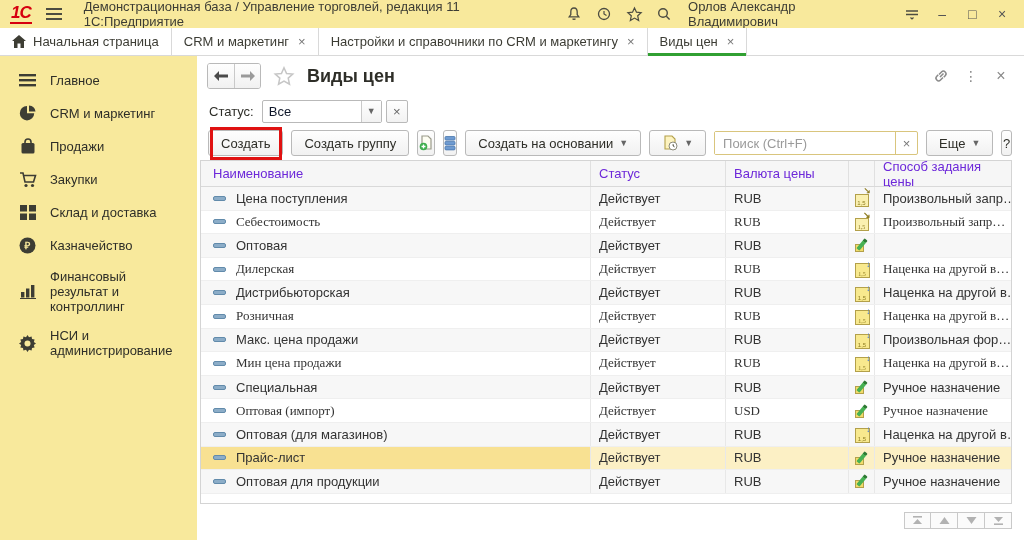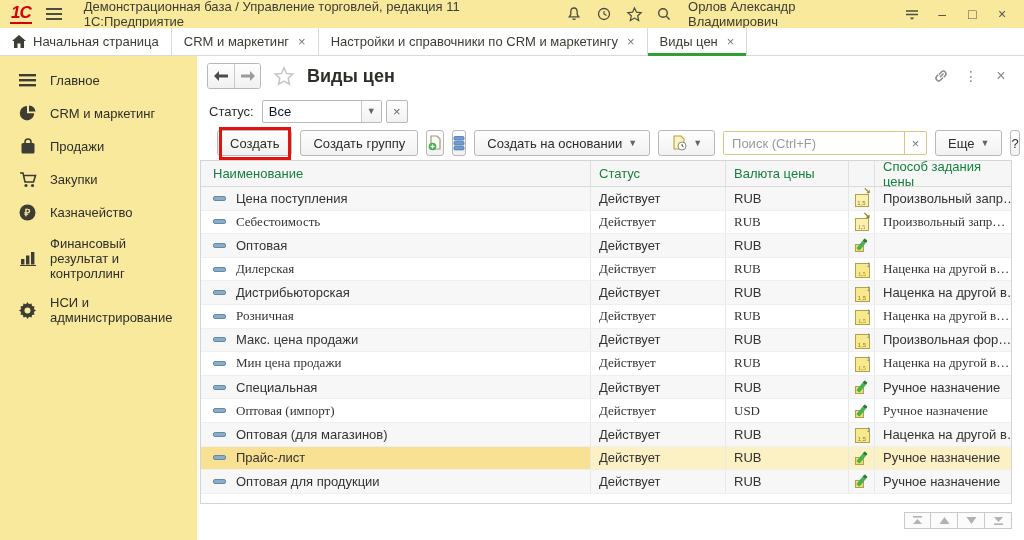--- a/index.html
+++ b/index.html
@@ -53,38 +53,38 @@
   .filterrow { position:absolute; left:0; top:40px; width:827px; height:30px; display:flex; align-items:center; }
   .filter-label { margin-left:12px; color:#2e2e28; }
   .combo { margin-left:8px; display:flex; height:23px; border:1px solid #b9b9b9; border-radius:2px; background:#fff; }
   .combo-text { width:98px; padding:3px 6px; color:#0f172a; }
   .combo-dd { width:20px; border-left:1px solid #c9c9c9; display:flex; align-items:center; justify-content:center;
     color:#666; font-size:9px; cursor:pointer; background:linear-gradient(#fefefe,#f2f2f2); }
   .combo-x { margin-left:4px; width:22px; height:23px; border:1px solid #b9b9b9; border-radius:2px;
     display:flex; align-items:center; justify-content:center; color:#666; cursor:pointer;
     background:linear-gradient(#fefefe,#f2f2f2); }
 
-  .toolbar { position:absolute; left:0; top:70px; width:827px; height:34px; display:flex; align-items:center; gap:8px; padding:0 12px 0 20px; }
+  .toolbar { position:absolute; left:0; top:70px; width:827px; height:34px; display:flex; align-items:center; gap:8px; padding:0 12px 0 11px; }
   .btn { height:26px; padding:0 12px; border:1px solid #b9b9b9; border-radius:3px;
     background:linear-gradient(#fefefe,#f1f1f1); display:flex; align-items:center; gap:6px;
     color:#2e2e28; cursor:pointer; white-space:nowrap; }
   .btn .dd { font-size:9px; color:#666; }
   .iconbtn { width:30px; padding:0; justify-content:center; }
   .search { margin-left:auto; display:flex; height:24px; border:1px solid #d9c57d; border-radius:2px; background:#fff; }
   .search input { border:none; outline:none; width:180px; padding:0 8px; font:inherit; color:#444; }
   .search input::placeholder { color:#9a9a9a; }
   .search-x { width:22px; border-left:1px solid #d9c57d; display:flex; align-items:center; justify-content:center;
     color:#777; cursor:pointer; }
   .red-annot { position:absolute; left:2px; top:-3px; width:72px; height:33px;
     border:3px solid #e01212; pointer-events:none; z-index:5; }
 
   
   .table { position:absolute; left:3px; top:104px; width:812px; height:344px;
     border:1px solid #d4d4d4; background:#fff; display:flex; flex-direction:column; }
-  .thead { display:flex; height:26px; background:#f6f6f6; border-bottom:1px solid #d9d9d9; color:#15803d; }
+  .thead { display:flex; height:26px; background:#f6f6f6; border-bottom:1px solid #d9d9d9; color:#6d28d9; }
   .th { display:flex; align-items:center; padding:0 8px; border-right:1px solid #e0e0e0; }
   .tr { display:flex; height:23.6px; border-bottom:1px solid #efefef; cursor:pointer; }
   .tr.shade { background:#f7f7f7; }
   .tr.plain { background:#fff;font-family:Liberation Serif, serif; }
   .tr.selected { background:#fcf0c5; }
   .tr.selected .c-name { background:#f8e192; }
   .td { display:flex; align-items:center; padding:0 8px; border-right:1px solid #e8e8e8; overflow:hidden; white-space:nowrap; }
   .c-name  { width:390px; gap:10px; padding-left:12px; }
   .c-status{ width:135px; }
   .c-curr  { width:123px; }
@@ -219,20 +219,31 @@
       <svg width="18" height="17" viewBox="0 0 18 17" fill="none" stroke="#3d3d34" stroke-width="1.6">
         <path d="M1 2 L4 2 L6 11 L14.5 11 L16.5 4.5 L5 4.5"></path>
           <circle cx="7" cy="14.5" r="1.6" fill="#3d3d34" stroke="none"></circle>
           <circle cx="13.5" cy="14.5" r="1.6" fill="#3d3d34" stroke="none"></circle>
       </svg>
     </span>
     <span class="lbl">Закупки</span>
   </div>
   <div class="side-item">
     <span class="side-ic">
+      <svg width="16" height="15" viewBox="0 0 16 15" fill="#3d3d34">
+          <rect x="0" y="0" width="7" height="6.5"></rect>
+          <rect x="9" y="0" width="7" height="6.5"></rect>
+          <rect x="0" y="8.5" width="7" height="6.5"></rect>
+          <rect x="9" y="8.5" width="7" height="6.5"></rect>
+        </svg>
+    </span>
+    <span class="lbl">Склад и доставка</span>
+  </div>
+  <div class="side-item">
+    <span class="side-ic">
       <svg width="17" height="17" viewBox="0 0 17 17">
           <circle cx="8.5" cy="8.5" r="8" fill="#3d3d34"></circle>
           <text x="8.5" y="12.2" text-anchor="middle" font-size="10" font-weight="bold" fill="#f8e99c" font-family="'Liberation Sans',sans-serif">₽</text>
         </svg>
     </span>
     <span class="lbl">Казначейство</span>
   </div>
   <div class="side-item">
     <span class="side-ic">
       <svg width="16" height="15" viewBox="0 0 16 15" fill="#3d3d34">

